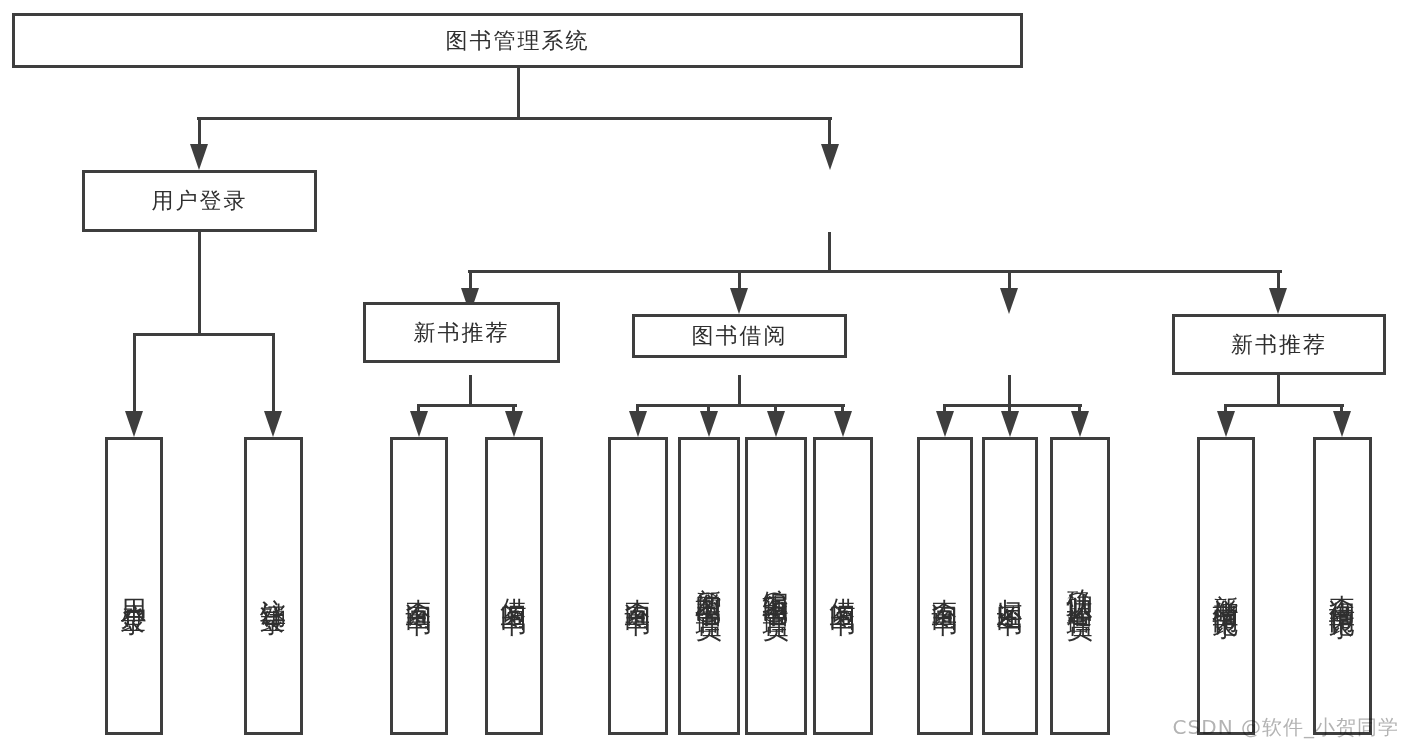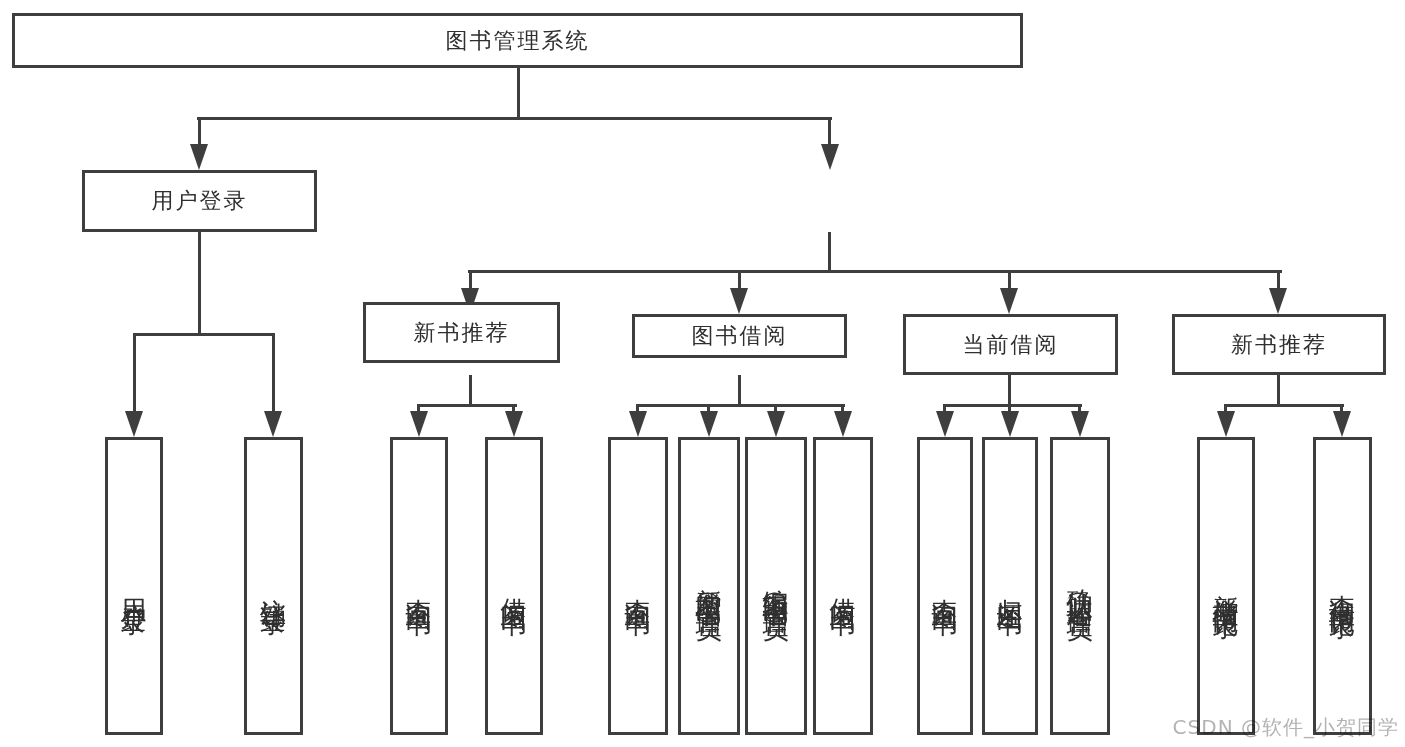--- a/index.html
+++ b/index.html
@@ -87,21 +87,20 @@
   <div class="arr" style="left:461px;  top:288px;"></div>
   <div class="vl" style="left:738px;  top:270px; height:20px;"></div>
   <div class="arr" style="left:730px;  top:288px;"></div>
   <div class="vl" style="left:1008px; top:270px; height:20px;"></div>
   <div class="arr" style="left:1000px; top:288px;"></div>
   <div class="vl" style="left:1277px; top:270px; height:20px;"></div>
   <div class="arr" style="left:1269px; top:288px;"></div>
 
   <div class="node h" style="left:363px;  top:302px; width:197px; height:61px;">新书推荐</div>
   <div class="node h" style="left:632px;  top:314px; width:215px; height:44px;">图书借阅</div>
-  <div class="node h" style="left:903px;  top:314px; width:215px; height:61px;">当前借阅</div>
   <div class="node h" style="left:1172px; top:314px; width:214px; height:61px;">新书推荐</div>
 
   <div class="vl" style="left:469px; top:375px; height:31px;"></div>
   <div class="hl" style="left:417px; top:404px; width:100px;"></div>
   <div class="vl" style="left:417px; top:404px; height:9px;"></div>
   <div class="arr" style="left:410px; top:411px;"></div>
   <div class="vl" style="left:512px; top:404px; height:9px;"></div>
   <div class="arr" style="left:505px; top:411px;"></div>
 
   <div class="vl" style="left:738px; top:375px; height:31px;"></div>

